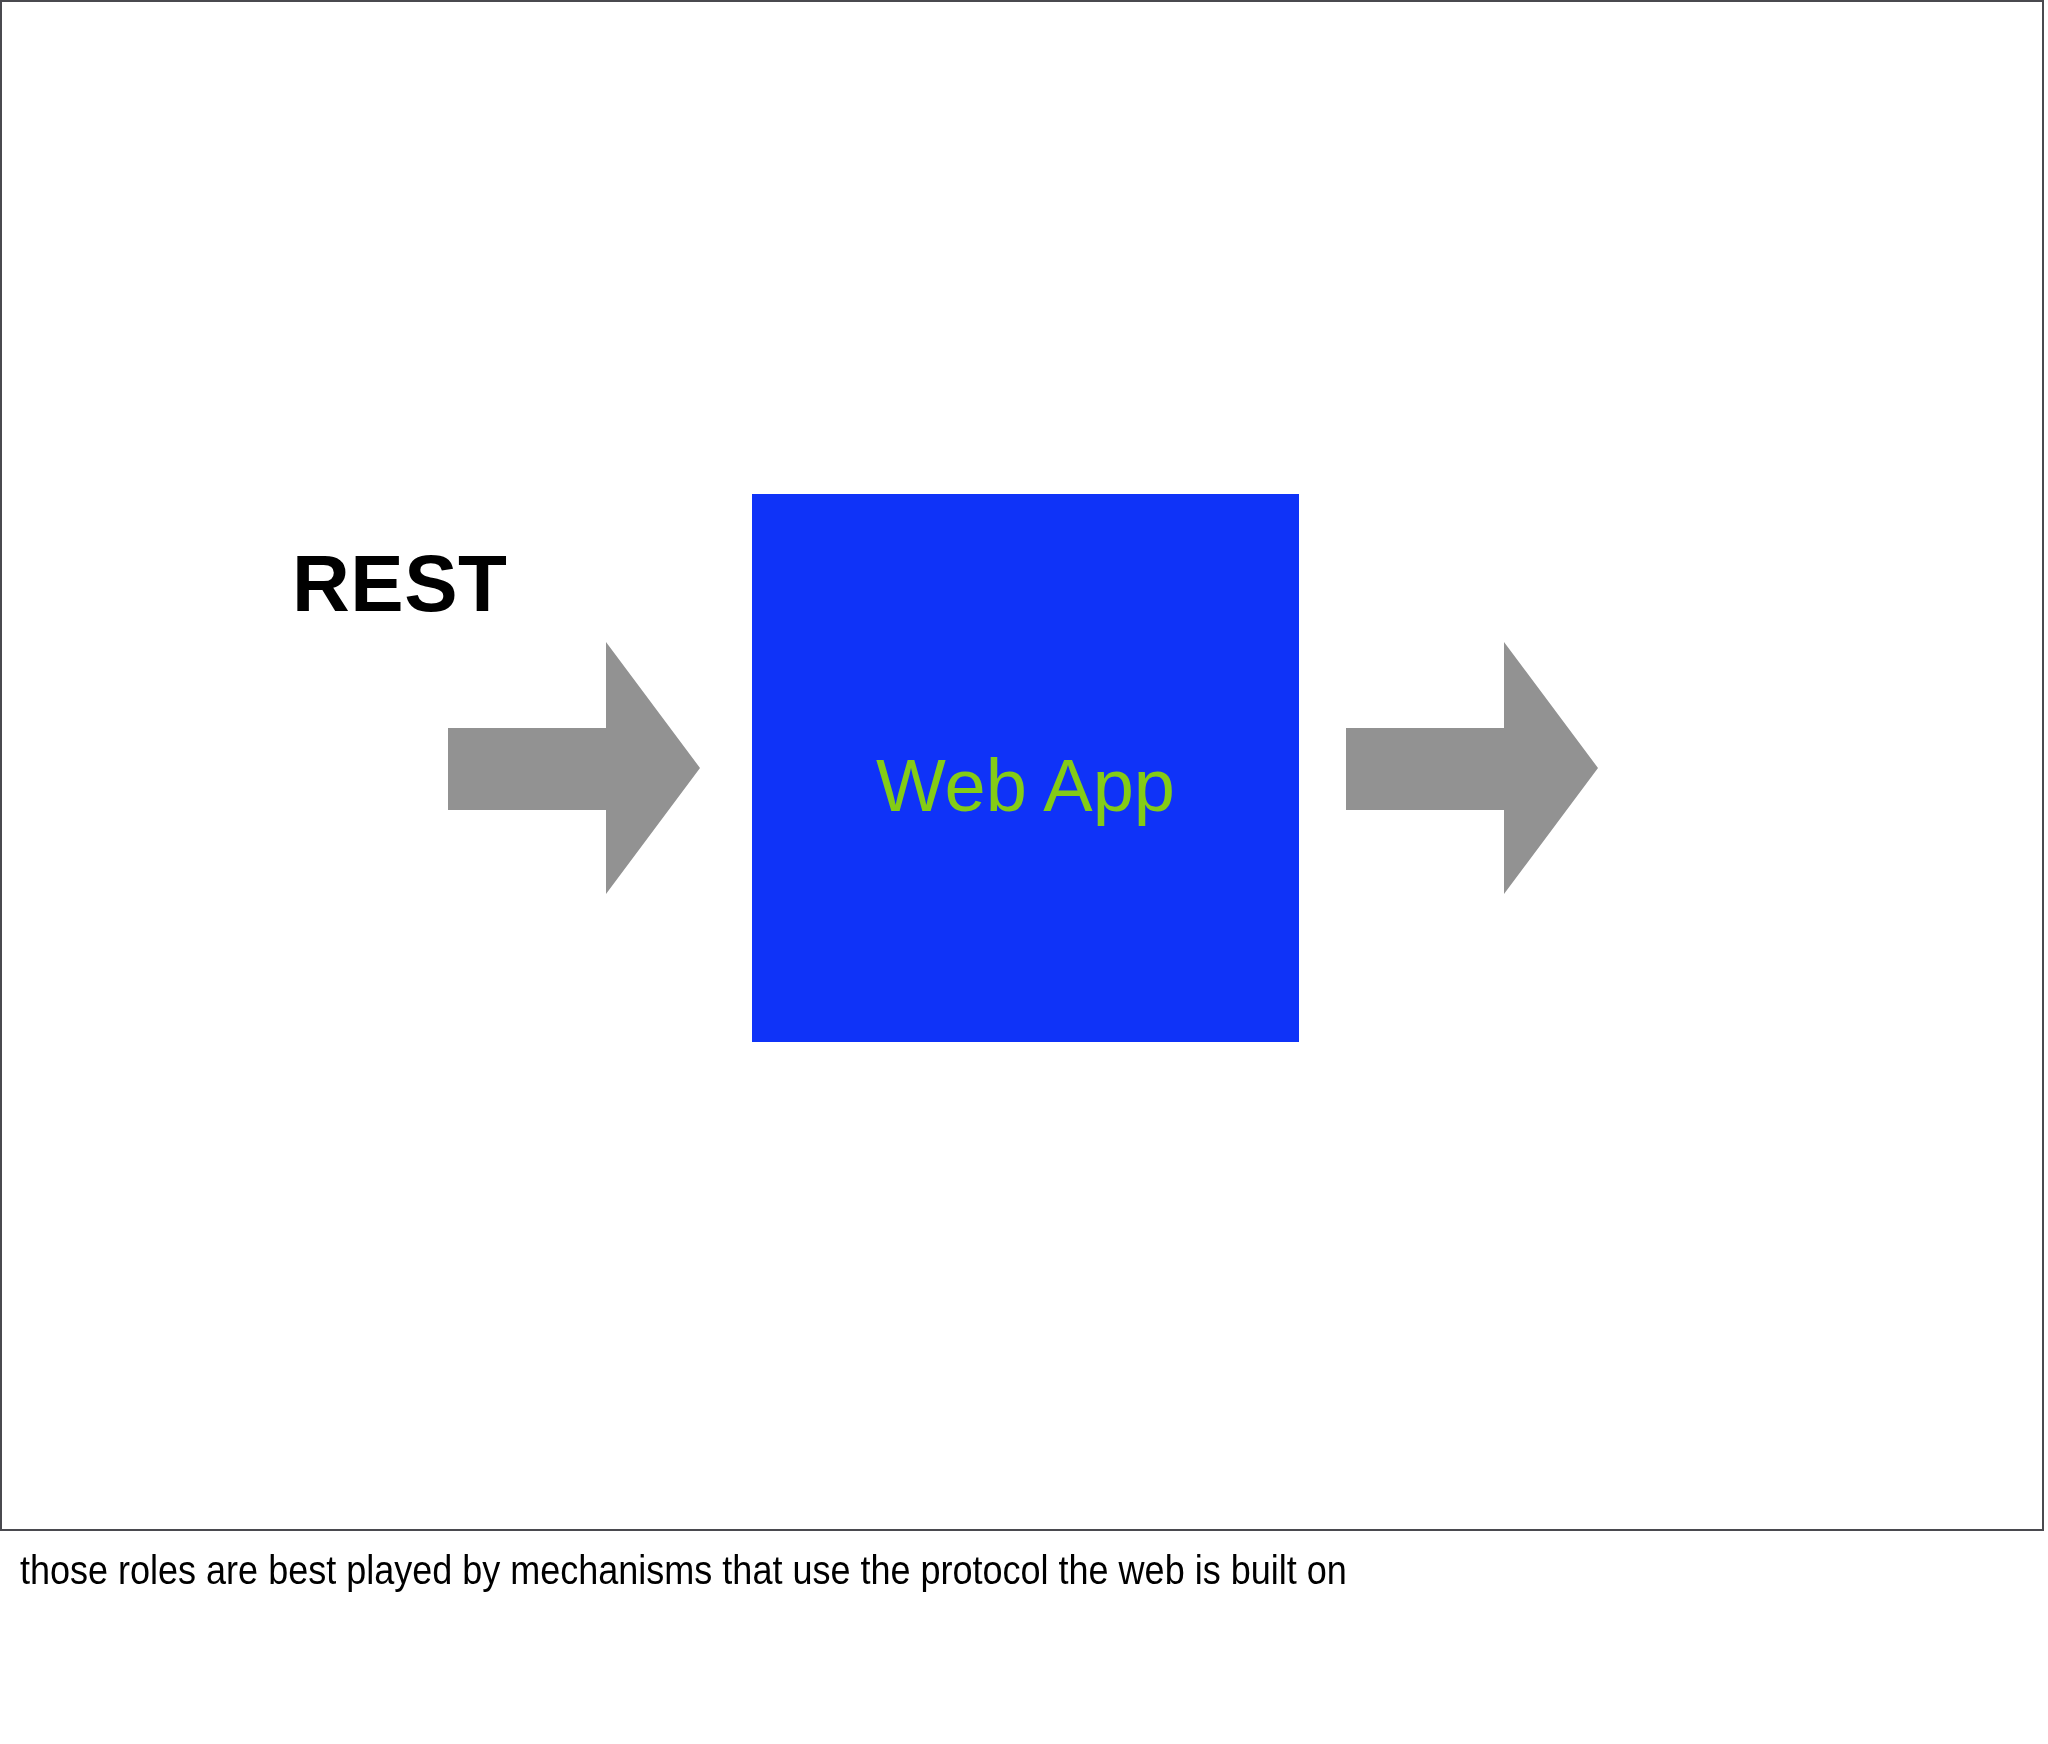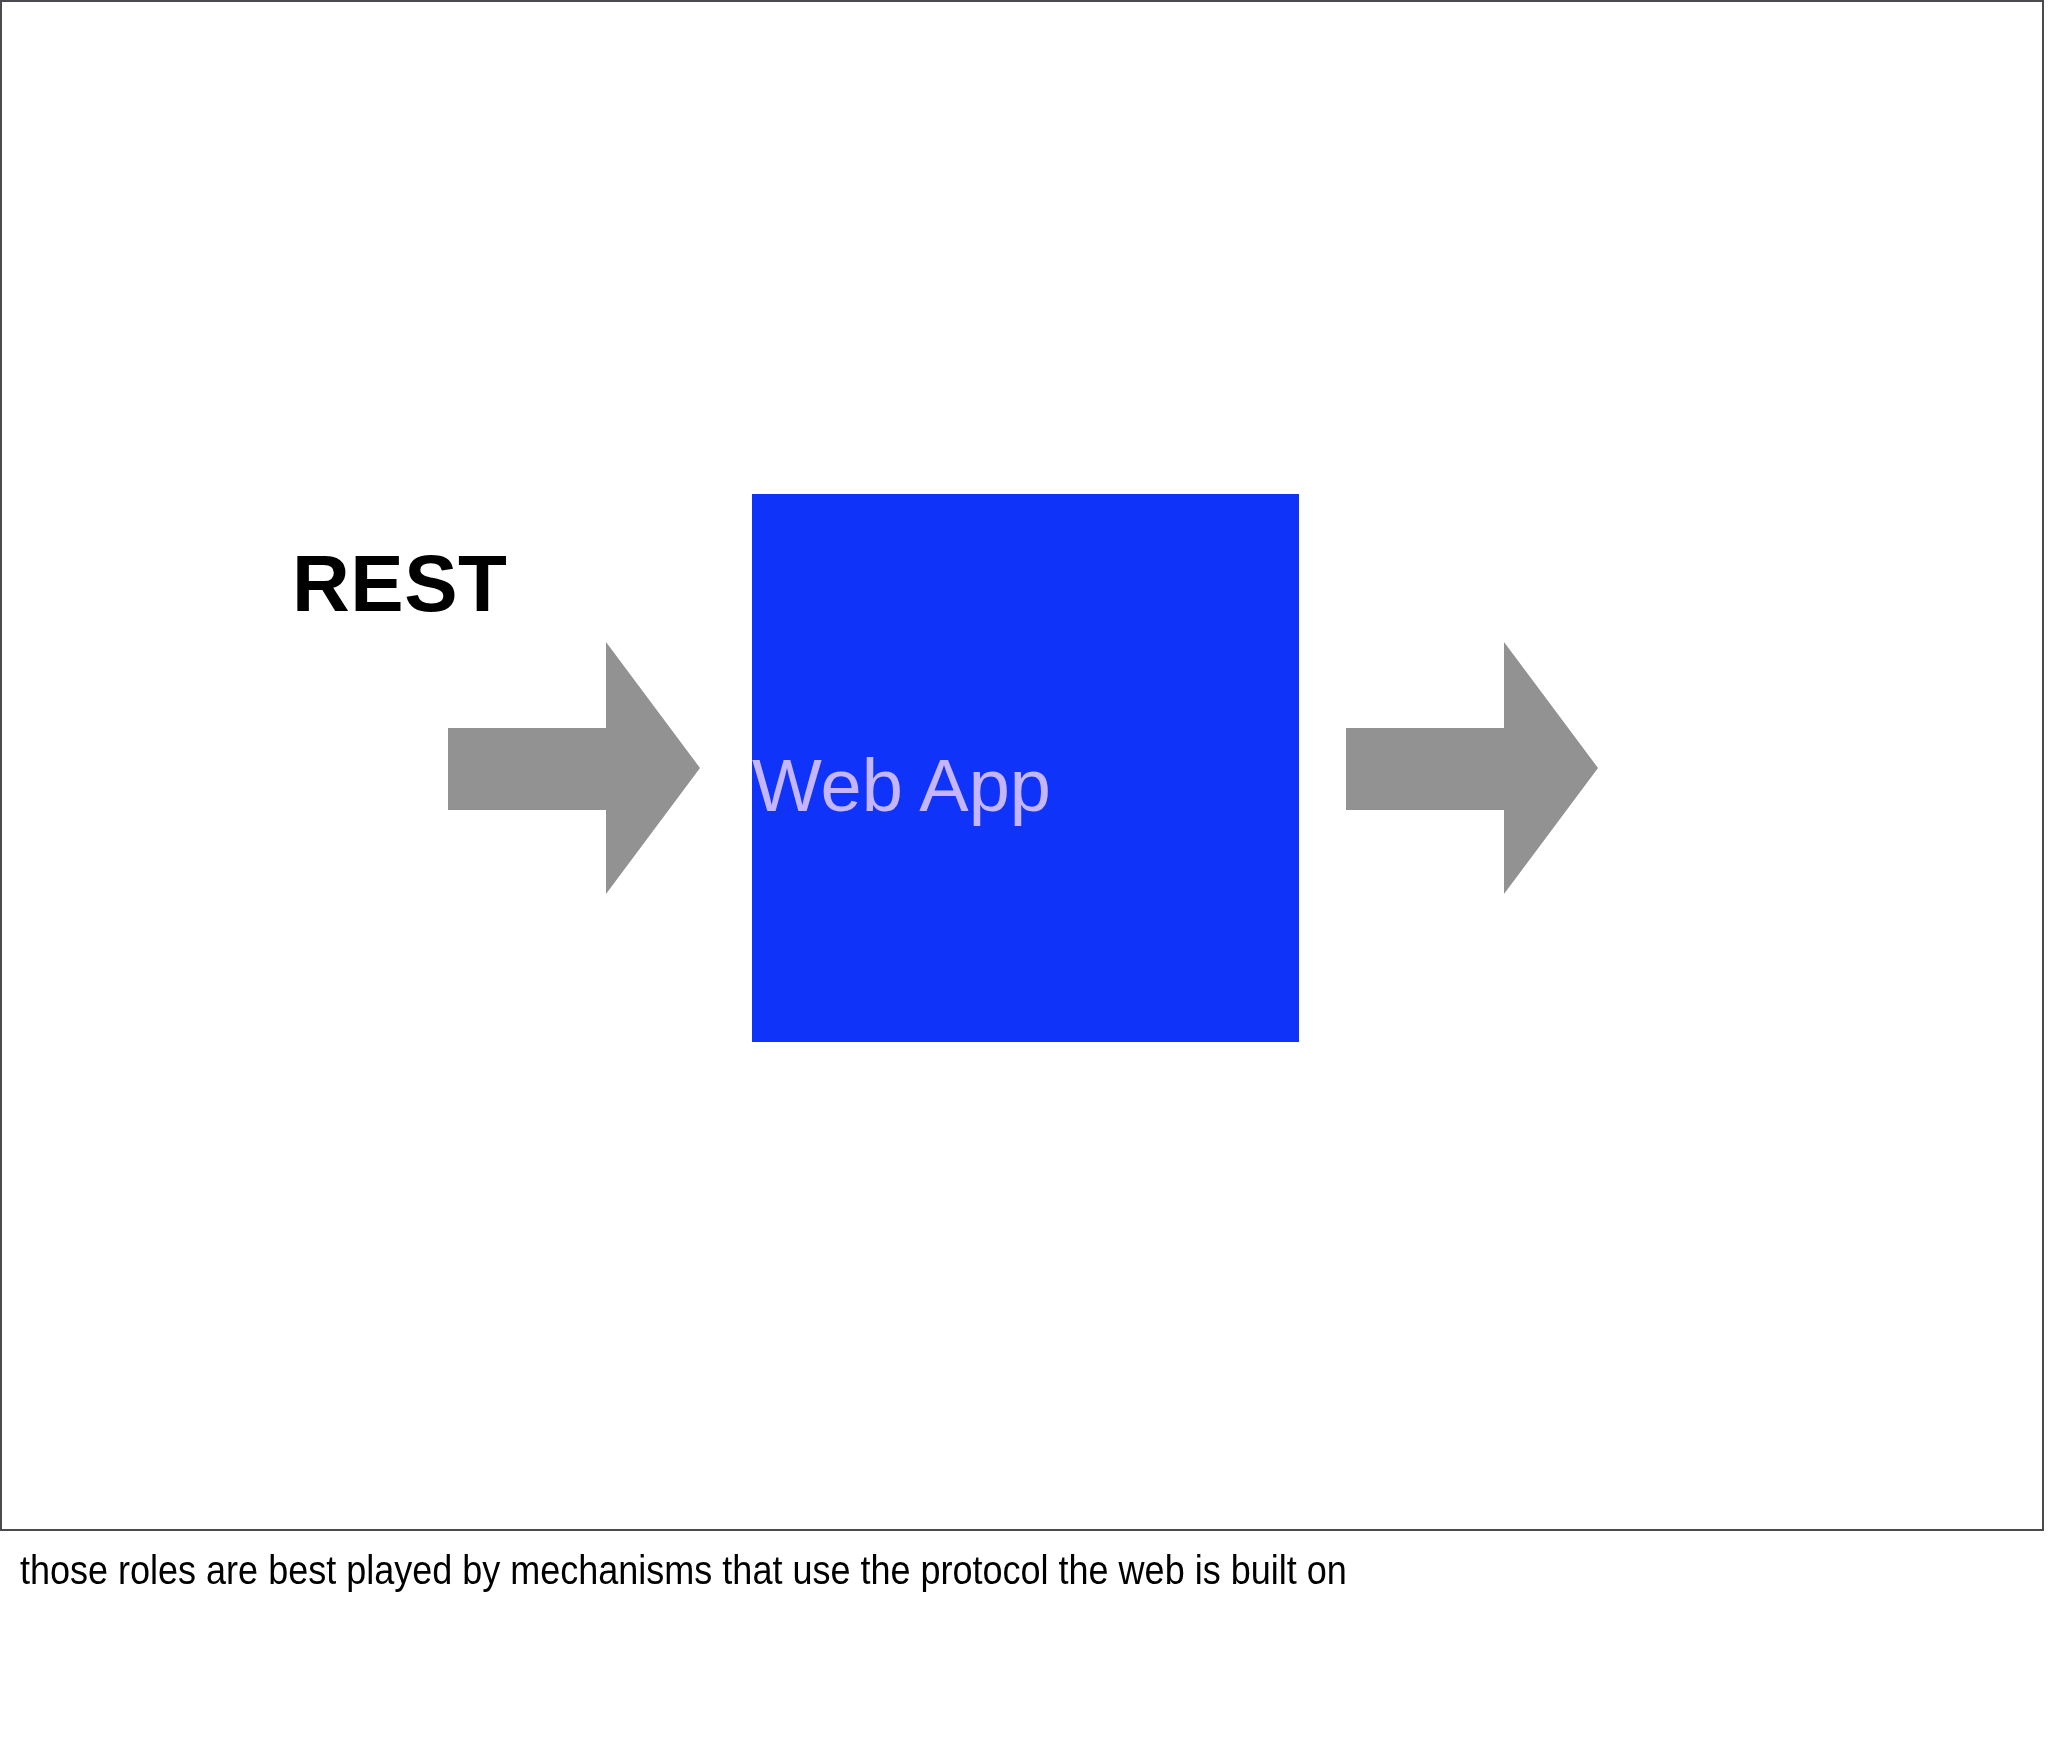--- a/index.html
+++ b/index.html
@@ -63,22 +63,22 @@
     top: 492px;
     width: 547px;
     height: 548px;
     background: #0f33f8;
   }
   .webapp-label {
     position: absolute;
     left: 0;
     right: 0;
     top: 255px;
-    text-align: left;
-    color: #c4b5fd;
+    text-align: center;
+    color: #84cc16;
     font-size: 74px;
     line-height: 74px;
     font-weight: normal;
     letter-spacing: 0px;
     font-family: "Liberation Sans", "DejaVu Sans", sans-serif;
   }
 
   
   .arrow {
     position: absolute;

